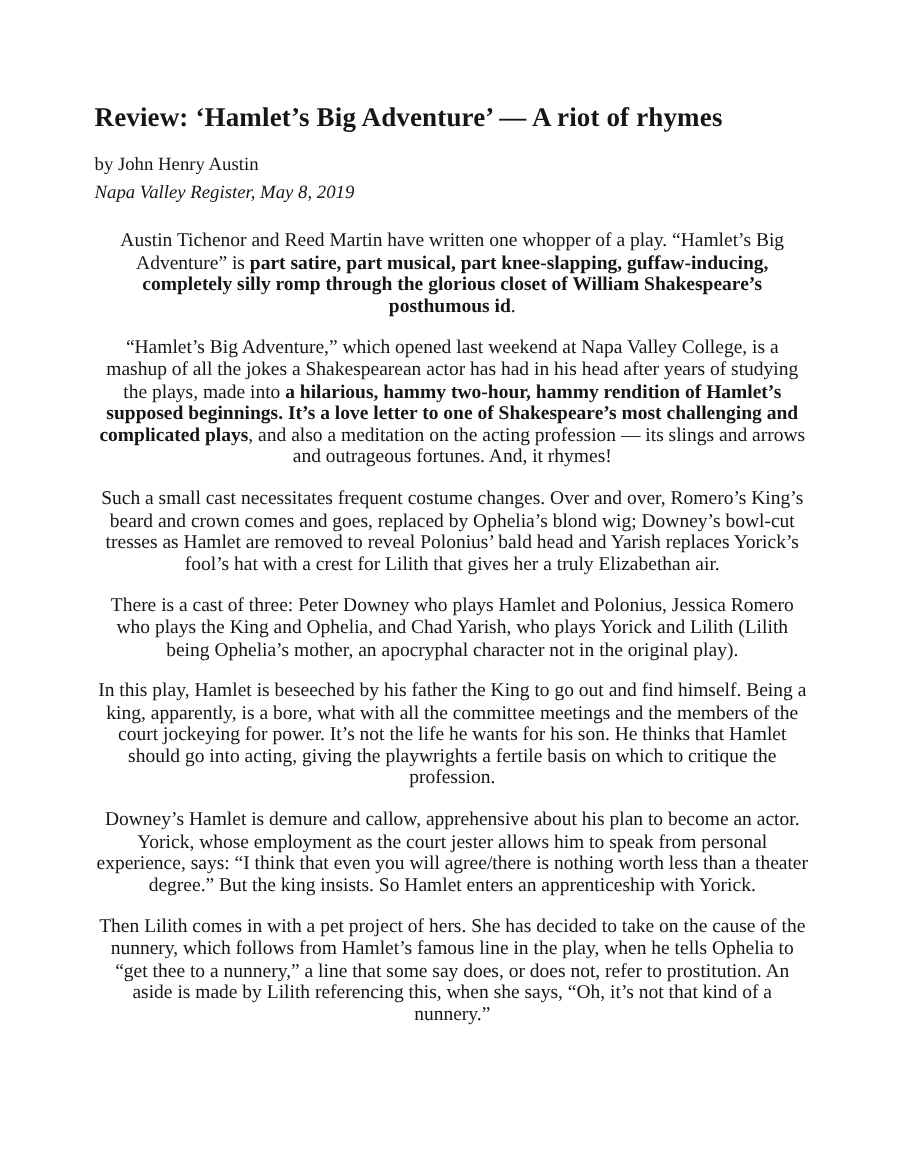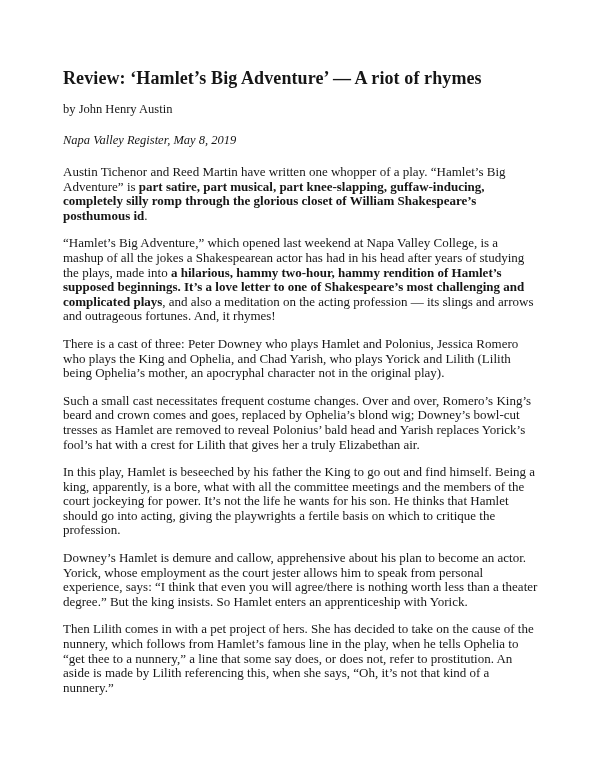--- a/index.html
+++ b/index.html
@@ -26,41 +26,41 @@
   }
   .byline {
     font-size: 12.5px;
     line-height: 15px;
     margin: 0;
   }
   .source {
     font-size: 12.5px;
     line-height: 15px;
     font-style: italic;
-    margin: 16px 0 17px 0;
+    margin: 4px 0 17px 0;
   }
   .article-body p.para {
     font-size: 13px;
     line-height: 14.6px;
     margin: 0 0 13px 0;
-    text-align: left;
+    text-align: center;
   }
   .article-body p.para strong {
     font-weight: bold;
   }
 </style>
 </head>
 <body>
 
 <div class="page">
   <h1 class="article-title">Review: ‘Hamlet’s Big Adventure’ — A riot of rhymes</h1>
   <div class="byline">by John Henry Austin</div>
   <div class="source">Napa Valley Register, May 8, 2019</div>
   <div class="article-body">
       <p class="para"><span>Austin Tichenor and Reed Martin have written one whopper of a play. “Hamlet’s Big Adventure” is </span><strong>part satire, part musical, part knee-slapping, guffaw-inducing, completely silly romp through the glorious closet of William Shakespeare’s posthumous id</strong><span>.</span></p>
       <p class="para"><span>“Hamlet’s Big Adventure,” which opened last weekend at Napa Valley College, is a mashup of all the jokes a Shakespearean actor has had in his head after years of studying the plays, made into </span><strong>a hilarious, hammy two-hour, hammy rendition of Hamlet’s supposed beginnings. It’s a love letter to one of Shakespeare’s most challenging and complicated plays</strong><span>, and also a meditation on the acting profession — its slings and arrows and outrageous fortunes. And, it rhymes!</span></p>
+      <p class="para"><span>Such a small cast necessitates frequent costume changes. Over and over, Romero’s King’s beard and crown comes and goes, replaced by Ophelia’s blond wig; Downey’s bowl-cut tresses as Hamlet are removed to reveal Polonius’ bald head and Yarish replaces Yorick’s fool’s hat with a crest for Lilith that gives her a truly Elizabethan air.</span></p>
       <p class="para"><span>There is a cast of three: Peter Downey who plays Hamlet and Polonius, Jessica Romero who plays the King and Ophelia, and Chad Yarish, who plays Yorick and Lilith (Lilith being Ophelia’s mother, an apocryphal character not in the original play).</span></p>
-      <p class="para"><span>Such a small cast necessitates frequent costume changes. Over and over, Romero’s King’s beard and crown comes and goes, replaced by Ophelia’s blond wig; Downey’s bowl-cut tresses as Hamlet are removed to reveal Polonius’ bald head and Yarish replaces Yorick’s fool’s hat with a crest for Lilith that gives her a truly Elizabethan air.</span></p>
       <p class="para"><span>In this play, Hamlet is beseeched by his father the King to go out and find himself. Being a king, apparently, is a bore, what with all the committee meetings and the members of the court jockeying for power. It’s not the life he wants for his son. He thinks that Hamlet should go into acting, giving the playwrights a fertile basis on which to critique the profession.</span></p>
       <p class="para"><span>Downey’s Hamlet is demure and callow, apprehensive about his plan to become an actor. Yorick, whose employment as the court jester allows him to speak from personal experience, says: “I think that even you will agree/there is nothing worth less than a theater degree.” But the king insists. So Hamlet enters an apprenticeship with Yorick.</span></p>
       <p class="para"><span>Then Lilith comes in with a pet project of hers. She has decided to take on the cause of the nunnery, which follows from Hamlet’s famous line in the play, when he tells Ophelia to “get thee to a nunnery,” a line that some say does, or does not, refer to prostitution. An aside is made by Lilith referencing this, when she says, “Oh, it’s not that kind of a nunnery.”</span></p>
     </div>
 </div>
 
 </body></html>

